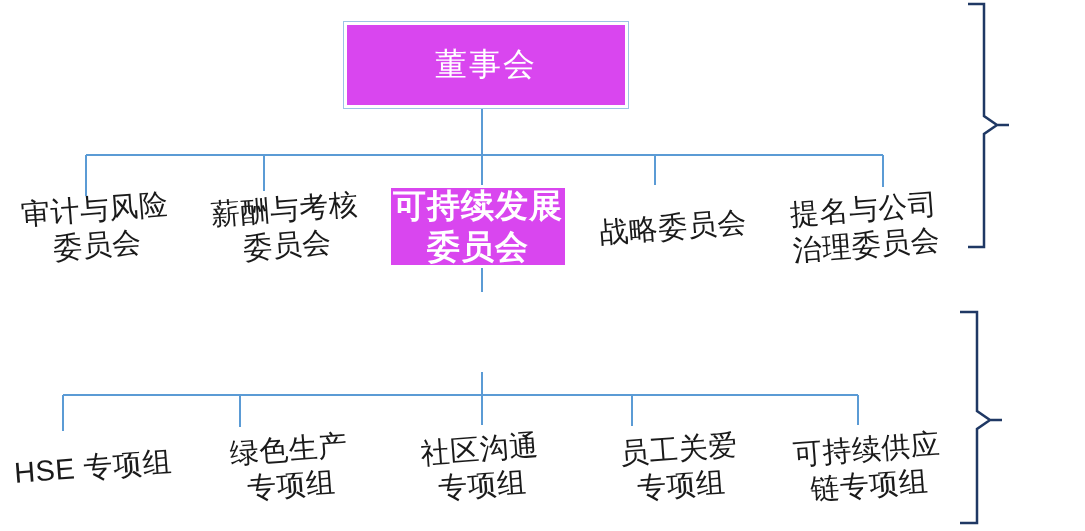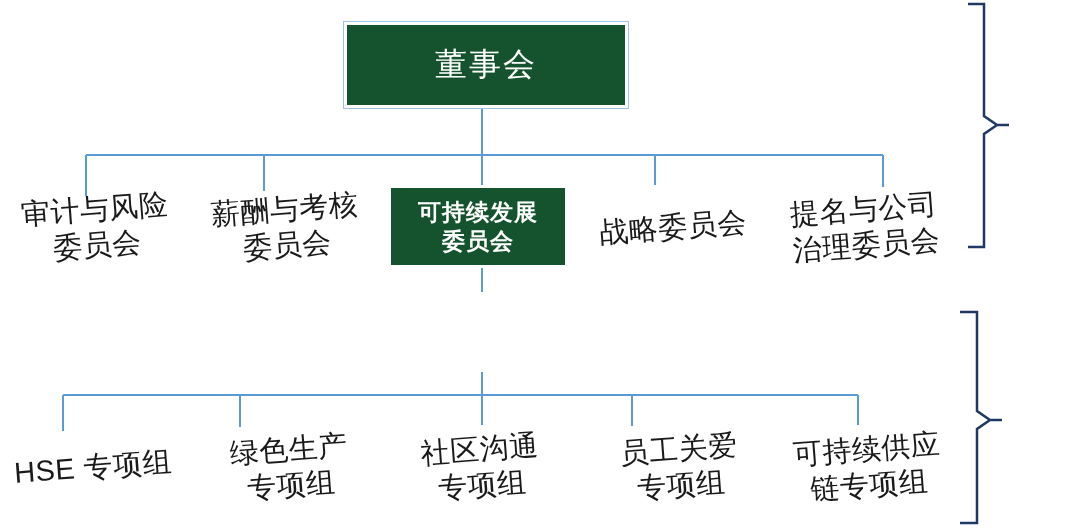--- a/index.html
+++ b/index.html
@@ -2,28 +2,28 @@
 <html><head>
 <meta charset="utf-8">
 <style>
   html,body{margin:0;padding:0;background:#ffffff;}
   #stage{
     position:relative;width:1085px;height:531px;background:#ffffff;overflow:hidden;
     font-family:"Liberation Sans", sans-serif;
   }
   #lines{position:absolute;left:0;top:0;z-index:1;}
   .box{
-    position:absolute;z-index:2;background:#14532d;border:3px solid #ffffff;
+    position:absolute;z-index:2;background:#d946ef;border:3px solid #ffffff;
     display:flex;flex-direction:column;align-items:center;justify-content:center;
     color:#ffffff;text-align:center;box-sizing:border-box;
   }
   .box.root{box-shadow:0 0 0 1px #9dc3e6;}
   .box .ln{line-height:1.22;}
   .root-text{font-size:32px;font-weight:400;letter-spacing:2px;}
-  .committee-box-text{font-size:23px;font-weight:700;letter-spacing:1px;}
+  .committee-box-text{font-size:33px;font-weight:700;letter-spacing:1px;}
   .bar-text{font-size:31px;font-weight:400;letter-spacing:2px;}
   .lbl{
     position:absolute;z-index:2;display:flex;flex-direction:column;
     align-items:center;justify-content:center;text-align:center;
     color:#1a1a1a;font-size:29px;line-height:36px;letter-spacing:0.5px;
     transform:rotate(-4.3deg);
   }
   .row2{top:190px;height:74px;}
   .row4{top:427px;height:80px;}
 </style>

